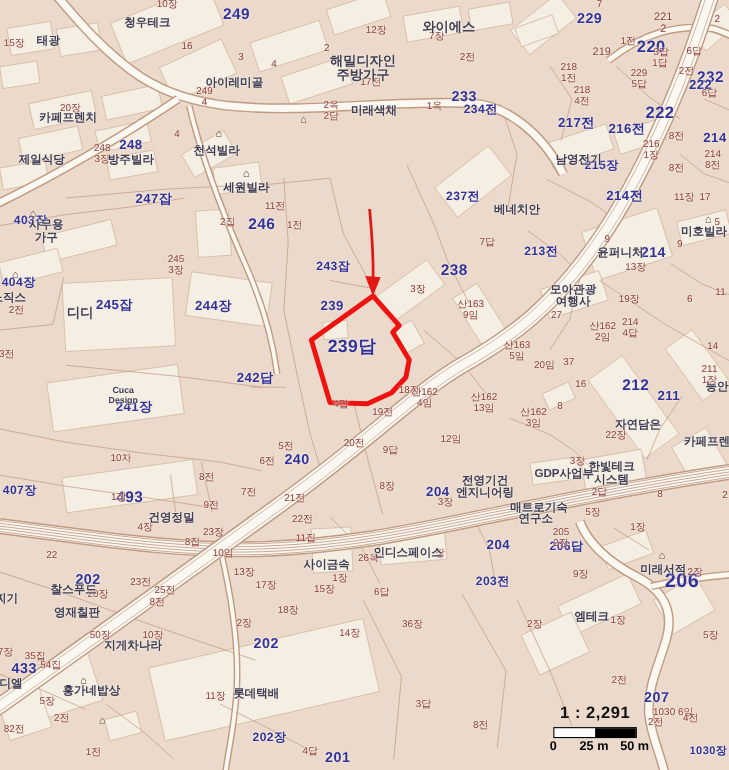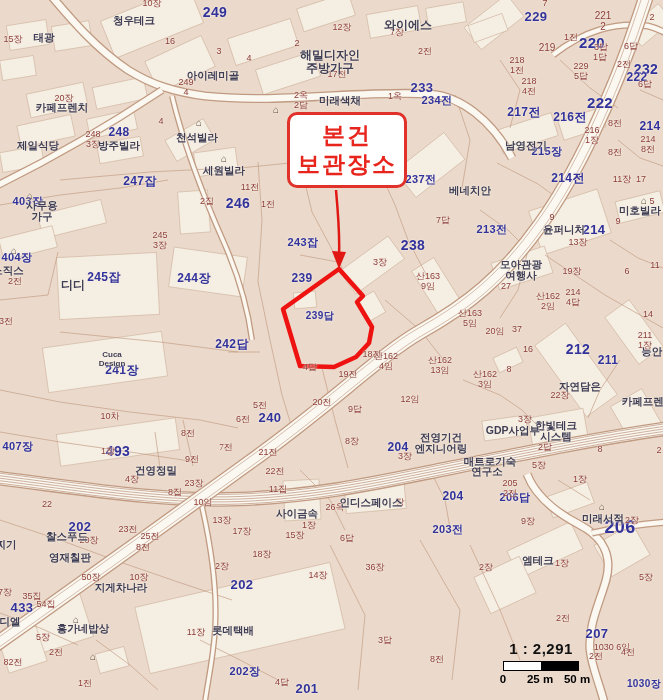--- a/index.html
+++ b/index.html
@@ -170,21 +170,21 @@
       <span class="lbl b" style="left: 594px; top: 230px; font-size: 13px;">214</span>
       <span class="lbl b" style="left: 568px; top: 178px; font-size: 12px;">214전</span>
       <span class="lbl b" style="left: 524px; top: 112px; font-size: 12px;">217전</span>
       <span class="lbl b" style="left: 570px; top: 117px; font-size: 12px;">216전</span>
       <span class="lbl b" style="left: 650px; top: 126px; font-size: 12px;">214</span>
       <span class="lbl b" style="left: 600px; top: 103px; font-size: 15px;">222</span>
       <span class="lbl b" style="left: 637px; top: 77px; font-size: 12px;">222</span>
       <span class="lbl b" style="left: 578px; top: 350px; font-size: 14px;">212</span>
       <span class="lbl b" style="left: 608px; top: 360px; font-size: 12px;">211</span>
       <span class="lbl b" style="left: 302px; top: 278px; font-size: 12px;">239</span>
-      <span class="lbl b" style="left: 320px; top: 316px; font-size: 10px;">239답</span>
+      <span class="lbl b" style="left: 320px; top: 316px; font-size: 16px;">239답</span>
       <span class="lbl b" style="left: 303px; top: 243px; font-size: 11px;">243잡</span>
       <span class="lbl b" style="left: 140px; top: 181px; font-size: 12px;">247잡</span>
       <span class="lbl b" style="left: 238px; top: 204px; font-size: 14px;">246</span>
       <span class="lbl b" style="left: 119px; top: 132px; font-size: 12px;">248</span>
       <span class="lbl b" style="left: 104px; top: 277px; font-size: 12px;">245잡</span>
       <span class="lbl b" style="left: 194px; top: 278px; font-size: 12px;">244장</span>
       <span class="lbl b" style="left: 232px; top: 344px; font-size: 12px;">242답</span>
       <span class="lbl b" style="left: 122px; top: 370px; font-size: 12px;">241장</span>
       <span class="lbl b" style="left: 270px; top: 418px; font-size: 13px;">240</span>
       <span class="lbl b" style="left: 118px; top: 452px; font-size: 14px;">493</span>
@@ -324,21 +324,21 @@
       <span class="lbl r" style="left: 242px; top: 532px;">17장</span>
       <span class="lbl r" style="left: 295px; top: 536px;">15장</span>
       <span class="lbl r" style="left: 309px; top: 526px;">1장</span>
       <span class="lbl r" style="left: 347px; top: 539px;">6답</span>
       <span class="lbl r" style="left: 262px; top: 555px;">18장</span>
       <span class="lbl r" style="left: 375px; top: 568px;">36장</span>
       <span class="lbl r" style="left: 318px; top: 576px;">14장</span>
       <span class="lbl r" style="left: 385px; top: 641px;">3답</span>
       <span class="lbl r" style="left: 437px; top: 660px;">8전</span>
       <span class="lbl r" style="left: 282px; top: 683px;">4답</span>
-      <span class="lbl r" style="left: 226px; top: 448px; font-family: Liberation Serif, serif;">7전</span>
+      <span class="lbl r" style="left: 226px; top: 448px;">7전</span>
       <span class="lbl r" style="left: 192px; top: 460px;">9전</span>
       <span class="lbl r" style="left: 188px; top: 434px;">8전</span>
       <span class="lbl r" style="left: 268px; top: 453px;">21전</span>
       <span class="lbl r" style="left: 322px; top: 403px;">20전</span>
       <span class="lbl r" style="left: 355px; top: 410px;">9답</span>
       <span class="lbl r" style="left: 410px; top: 400px;">12임</span>
       <span class="lbl r" style="left: 243px; top: 420px;">6전</span>
       <span class="lbl r" style="left: 260px; top: 390px; margin-top: 16px;">5전</span>
       <span class="lbl r" style="left: 352px; top: 442px;">8장</span>
       <span class="lbl r" style="left: 405px; top: 457px;">3장</span>
@@ -405,24 +405,20 @@
       <span class="lbl p" style="left: 199px; top: 123px;">⌂</span>
       <span class="lbl p" style="left: 30px; top: 196px;">⌂</span>
       <span class="lbl p" style="left: 14px; top: 251px;">⌂</span>
       <span class="lbl p" style="left: 76px; top: 620px;">⌂</span>
       <span class="lbl p" style="left: 644px; top: 201px;">⌂</span>
       <span class="lbl p" style="left: 602px; top: 507px;">⌂</span>
       <span class="lbl p" style="left: 276px; top: 110px;">⌂</span>
       <span class="lbl p" style="left: 93px; top: 657px;">⌂</span>
     </div>
 
-  <div class="callout">
-    <span>본건
-보관장소</span>
-  </div>
 
   <div class="scalebar">
     <div class="ratio">1 : 2,291</div>
     <div class="bar">
       <div class="seg"></div>
       <div class="seg blk"></div>
     </div>
     <div class="ticks">
       <span class="t0">0</span>
       <span class="t25">25 m</span>

